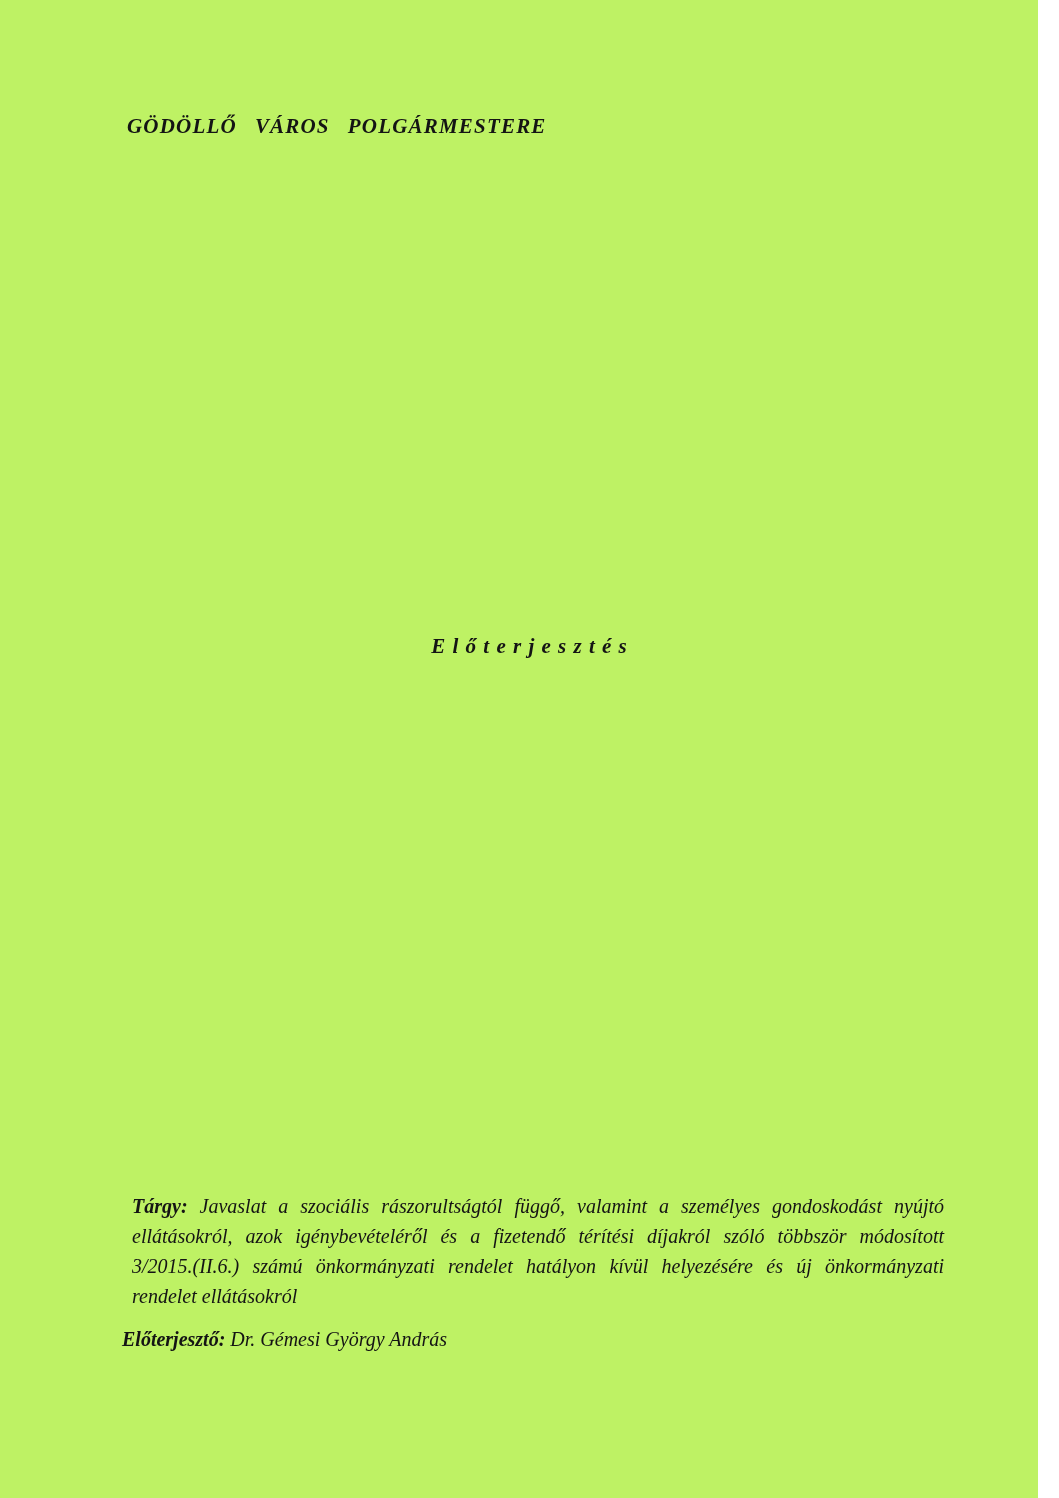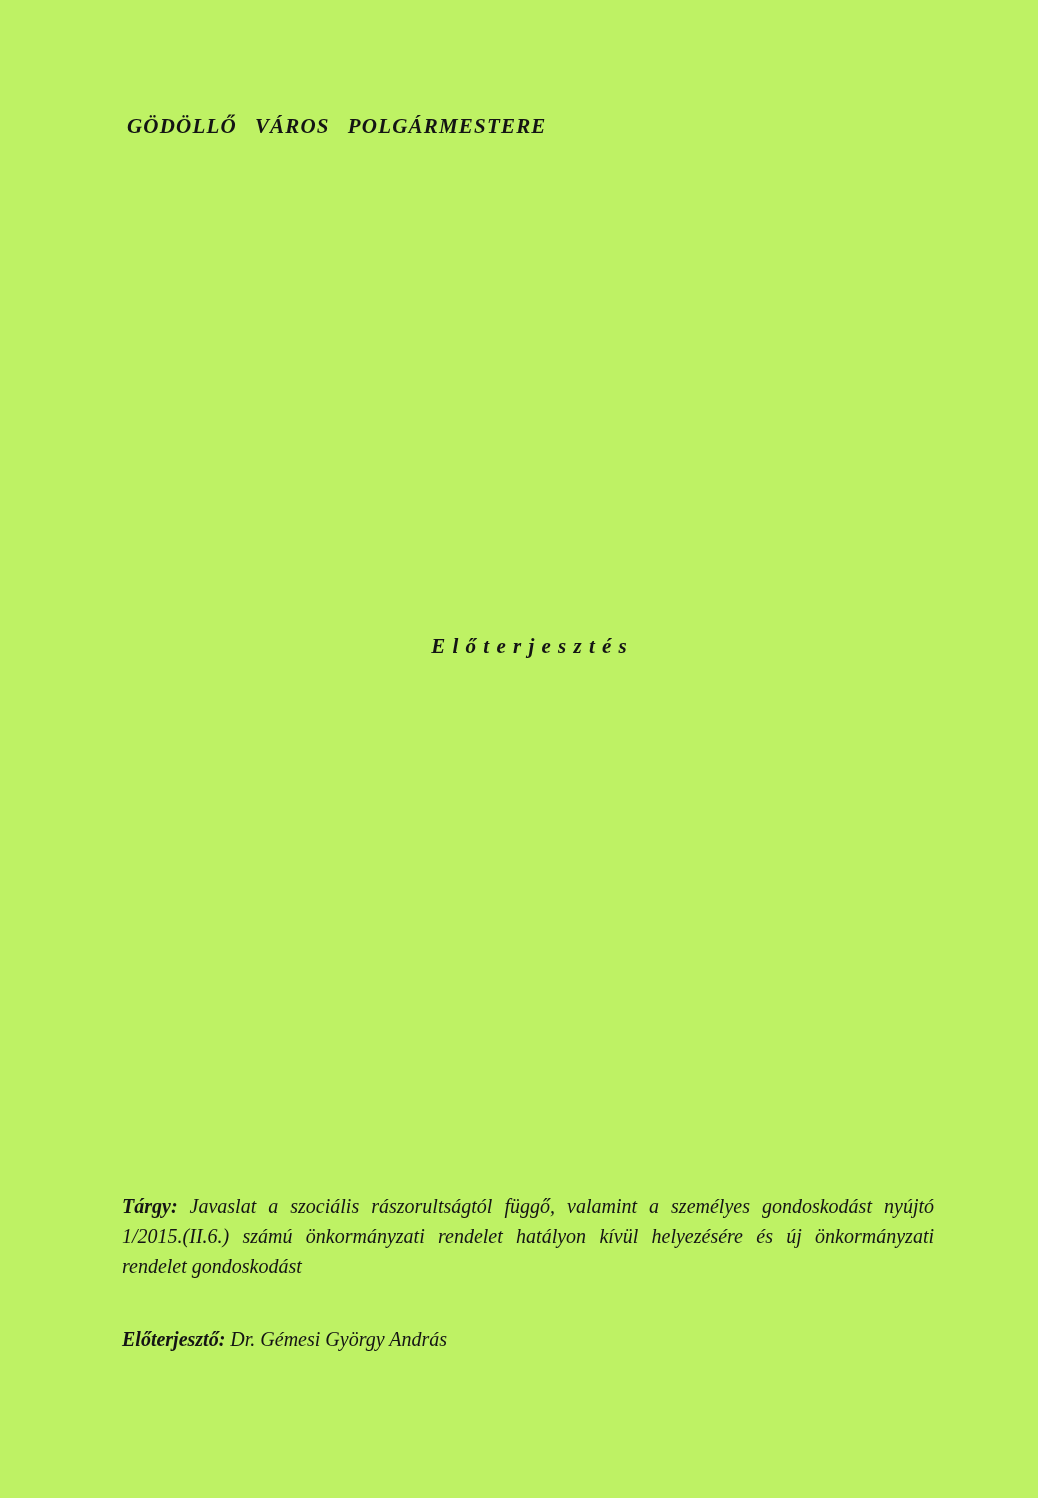--- a/index.html
+++ b/index.html
@@ -40,21 +40,21 @@
     line-height: 27px;
     letter-spacing: 1px;
   }
   .doc-subtitle {
     font-size: 20px;
     line-height: 27px;
   }
   .subject {
     position: absolute;
     top: 1191px;
-    left: 122px;
+    left: 132px;
     width: 812px;
     font-size: 20px;
     line-height: 30px;
   }
   .line.justify {
     text-align: justify;
     text-align-last: justify;
   }
   .bold {
     font-weight: bold;
@@ -75,19 +75,20 @@
 <div class="page">
 
   <div class="header">GÖDÖLLŐ VÁROS POLGÁRMESTERE</div>
 
   <div class="title-block">
     <div class="doc-title">E l ő t e r j e s z t é s</div>
   </div>
 
   <div class="subject">
     <div class="line justify"><span class="bold">Tárgy:</span><span> Javaslat a szociális rászorultságtól függő, valamint a személyes gondoskodást nyújtó</span></div>
-    <div class="line justify">1/2015.(II.6.) számú önkormányzati rendelet hatályon kívül helyezésére és új önkormányzati</div>
-    <div class="line">rendelet gondoskodást</div>
+    <div class="line justify">ellátásokról, azok igénybevételéről és a fizetendő térítési díjakról szóló többször módosított</div>
+    <div class="line justify">3/2015.(II.6.) számú önkormányzati rendelet hatályon kívül helyezésére és új önkormányzati</div>
+    <div class="line">rendelet ellátásokról</div>
   </div>
 
   <div class="presenter"><span class="bold">Előterjesztő:</span><span> Dr. Gémesi György András</span></div>
 
 </div>
 
 </body></html>

